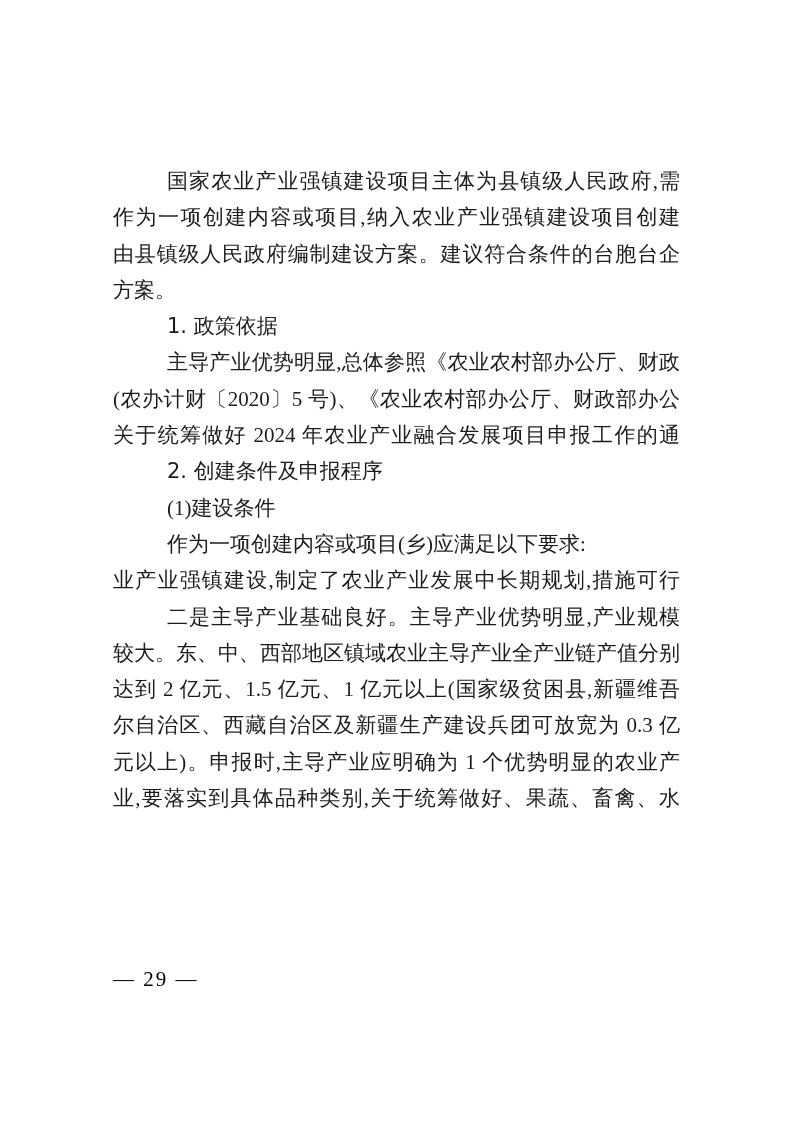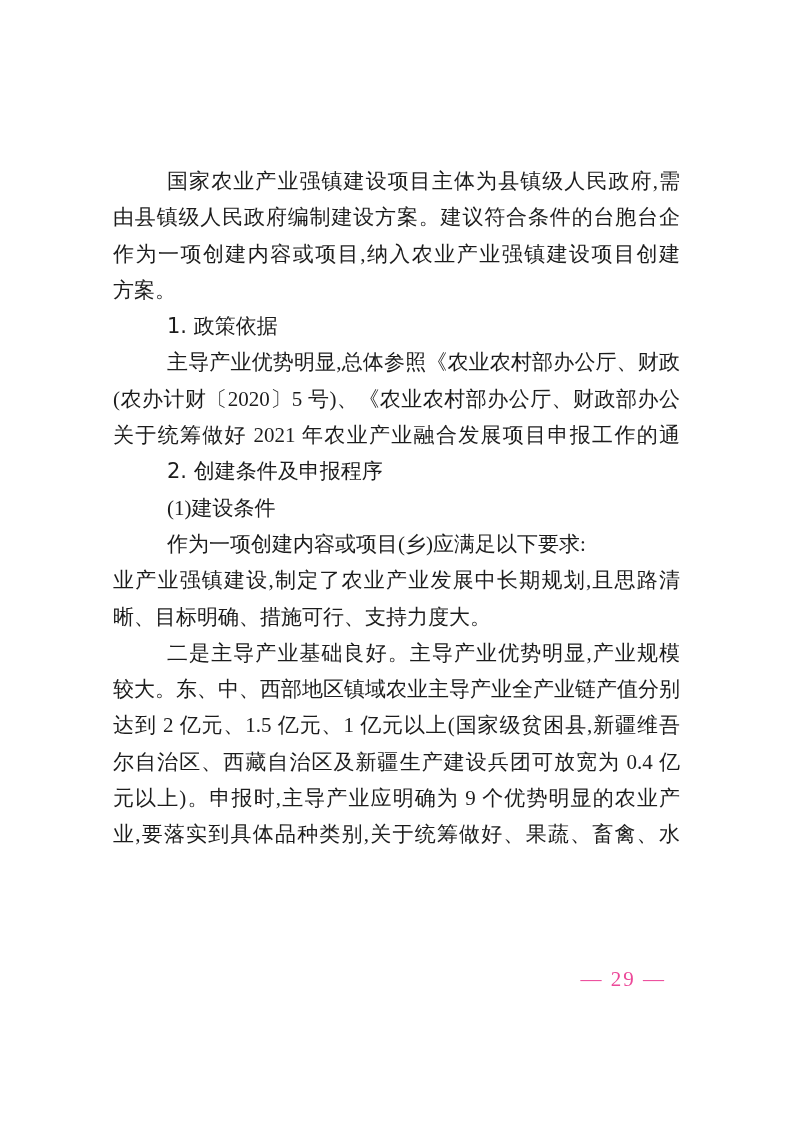--- a/index.html
+++ b/index.html
@@ -38,73 +38,71 @@
     font-weight: 400;
     font-family: "DejaVu Sans", "Liberation Sans", sans-serif;
     text-align-last: left;
   }
   .footer {
     position: absolute;
     left: 113px; top: 966px;
     width: 567px;
     box-sizing: border-box;
     padding-right: 14px;
-    text-align: right;
     font-size: 21px;
     line-height: 26px;
     letter-spacing: 2px;
-    color: #ec4899;
+    color: #000000;
   }
 </style>
 </head>
 <body>
 
 <div class="page">
   <div class="text-block">
 
     <div class="para">
       <div class="line jf first">国家农业产业强镇建设项目主体为县镇级人民政府,需</div>
+      <div class="line jf">作为一项创建内容或项目,纳入农业产业强镇建设项目创建</div>
       <div class="line jf">由县镇级人民政府编制建设方案。建议符合条件的台胞台企</div>
-      <div class="line jf">作为一项创建内容或项目,纳入农业产业强镇建设项目创建</div>
       <div class="line">方案。</div>
     </div>
 
     <div class="para">
       <div class="line heading first">1. 政策依据</div>
     </div>
 
     <div class="para">
       <div class="line jf first">主导产业优势明显,总体参照《农业农村部办公厅、财政</div>
       <div class="line jf">(农办计财〔2020〕5 号)、《农业农村部办公厅、财政部办公厅</div>
-      <div class="line jf">关于统筹做好 2021 年农业产业融合发展项目申报工作的通</div>
+      <div class="line jf">关于统筹做好 2024 年农业产业融合发展项目申报工作的通</div>
     </div>
 
     <div class="para">
       <div class="line heading first">2. 创建条件及申报程序</div>
     </div>
 
     <div class="para">
       <div class="line first">(1)建设条件</div>
     </div>
 
     <div class="para">
       <div class="line first">作为一项创建内容或项目(乡)应满足以下要求:</div>
     </div>
 
     <div class="para">
-      <div class="line jf">业产业强镇建设,制定了农业产业发展中长期规划,且思路清</div>
-      <div class="line">晰、目标明确、措施可行、支持力度大。</div>
+      <div class="line jf">业产业强镇建设,制定了农业产业发展中长期规划,措施可行</div>
     </div>
 
     <div class="para">
       <div class="line jf first">二是主导产业基础良好。主导产业优势明显,产业规模</div>
       <div class="line jf">较大。东、中、西部地区镇域农业主导产业全产业链产值分别</div>
       <div class="line jf">达到 2 亿元、1.5 亿元、1 亿元以上(国家级贫困县,新疆维吾</div>
-      <div class="line jf">尔自治区、西藏自治区及新疆生产建设兵团可放宽为 0.4 亿</div>
-      <div class="line jf">元以上)。申报时,主导产业应明确为 9 个优势明显的农业产</div>
+      <div class="line jf">尔自治区、西藏自治区及新疆生产建设兵团可放宽为 0.3 亿</div>
+      <div class="line jf">元以上)。申报时,主导产业应明确为 1 个优势明显的农业产</div>
       <div class="line jf">业,要落实到具体品种类别,关于统筹做好、果蔬、畜禽、水</div>
     </div>
 
   </div>
 
   <div class="footer">
     <span>— 29 —</span>
   </div>
 </div>
 

